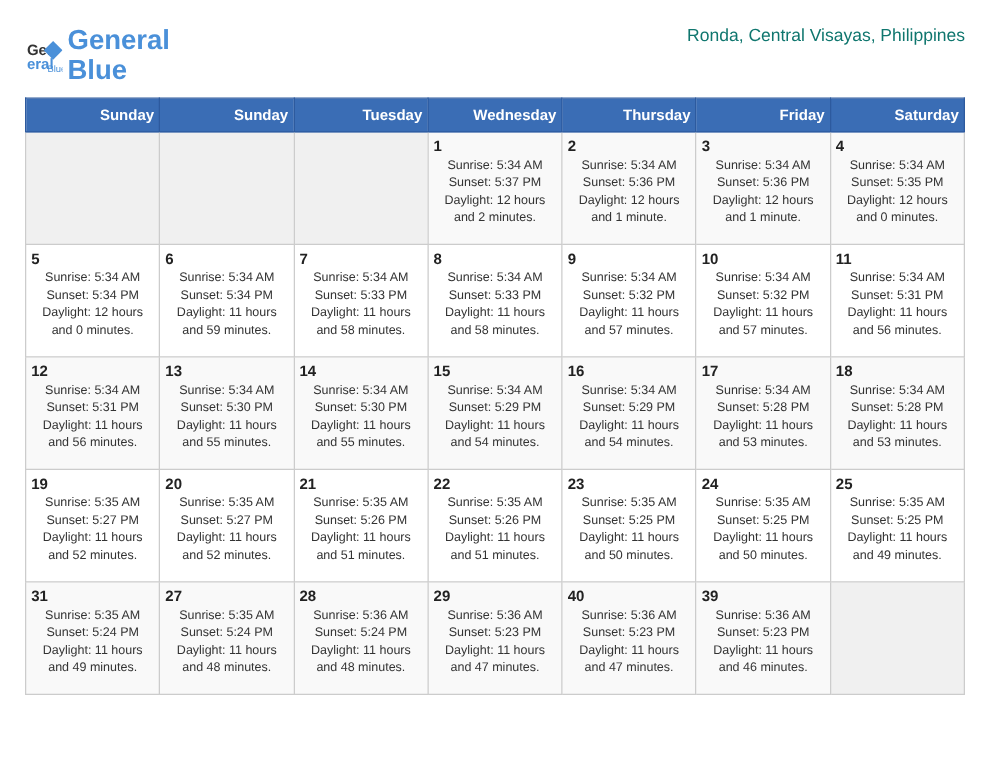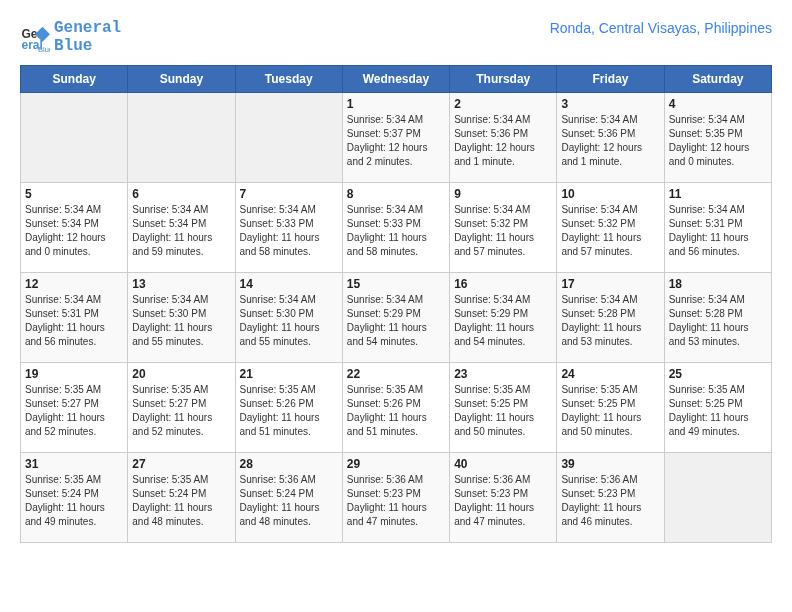--- a/index.html
+++ b/index.html
@@ -15,56 +15,55 @@
       justify-content: space-between;
       align-items: flex-start;
       margin-bottom: 10px;
     }
     .logo {
       display: flex;
       align-items: center;
       gap: 4px;
     }
     .logo-text {
-      font-size: 16px;
+      font-size: 22px;
       font-weight: bold;
       color: #333;
       line-height: 1.1;
-      font-family: Liberation Mono, monospace;
     }
     .logo-text span {
       color: #4a90d9;
     }
     .logo-icon {
       width: 30px;
       height: 30px;
     }
     .title-block {
       text-align: right;
     }
     .title-block h1 {
       font-size: 32px;
       font-weight: bold;
       color: #333;
     }
     .title-block p {
       font-size: 14px;
-      color: #3b82f6;
+      color: #0f766e;
       padding-left: 12px;
     }
     table {
       width: 100%;
       border-collapse: collapse;
       font-size: 11px;
     }
     thead tr th {
       background-color: #3a6db5;
       color: #fff;
-      padding: 6px 16px;
-      text-align: center;
+      padding: 6px 4px;
+      text-align: right;
       font-size: 12px;
       border: 1px solid #2d5a9e;
     }
     tbody tr td {
       border: 1px solid #ccc;
       vertical-align: top;
       padding: 4px;
       height: 90px;
       width: 14.28%;
       background: #fff;
@@ -75,20 +74,21 @@
     .day-num {
       font-weight: bold;
       font-size: 12px;
       margin-bottom: 2px;
       color: #222;
     }
     .day-info {
       font-size: 10px;
       color: #333;
       line-height: 1.4;
+      text-align: center;
     }
     .empty-cell {
       background: #f0f0f0 !important;
     }
   </style>
 </head>
 <body>
 
 <div class="header">
   <div class="logo">

